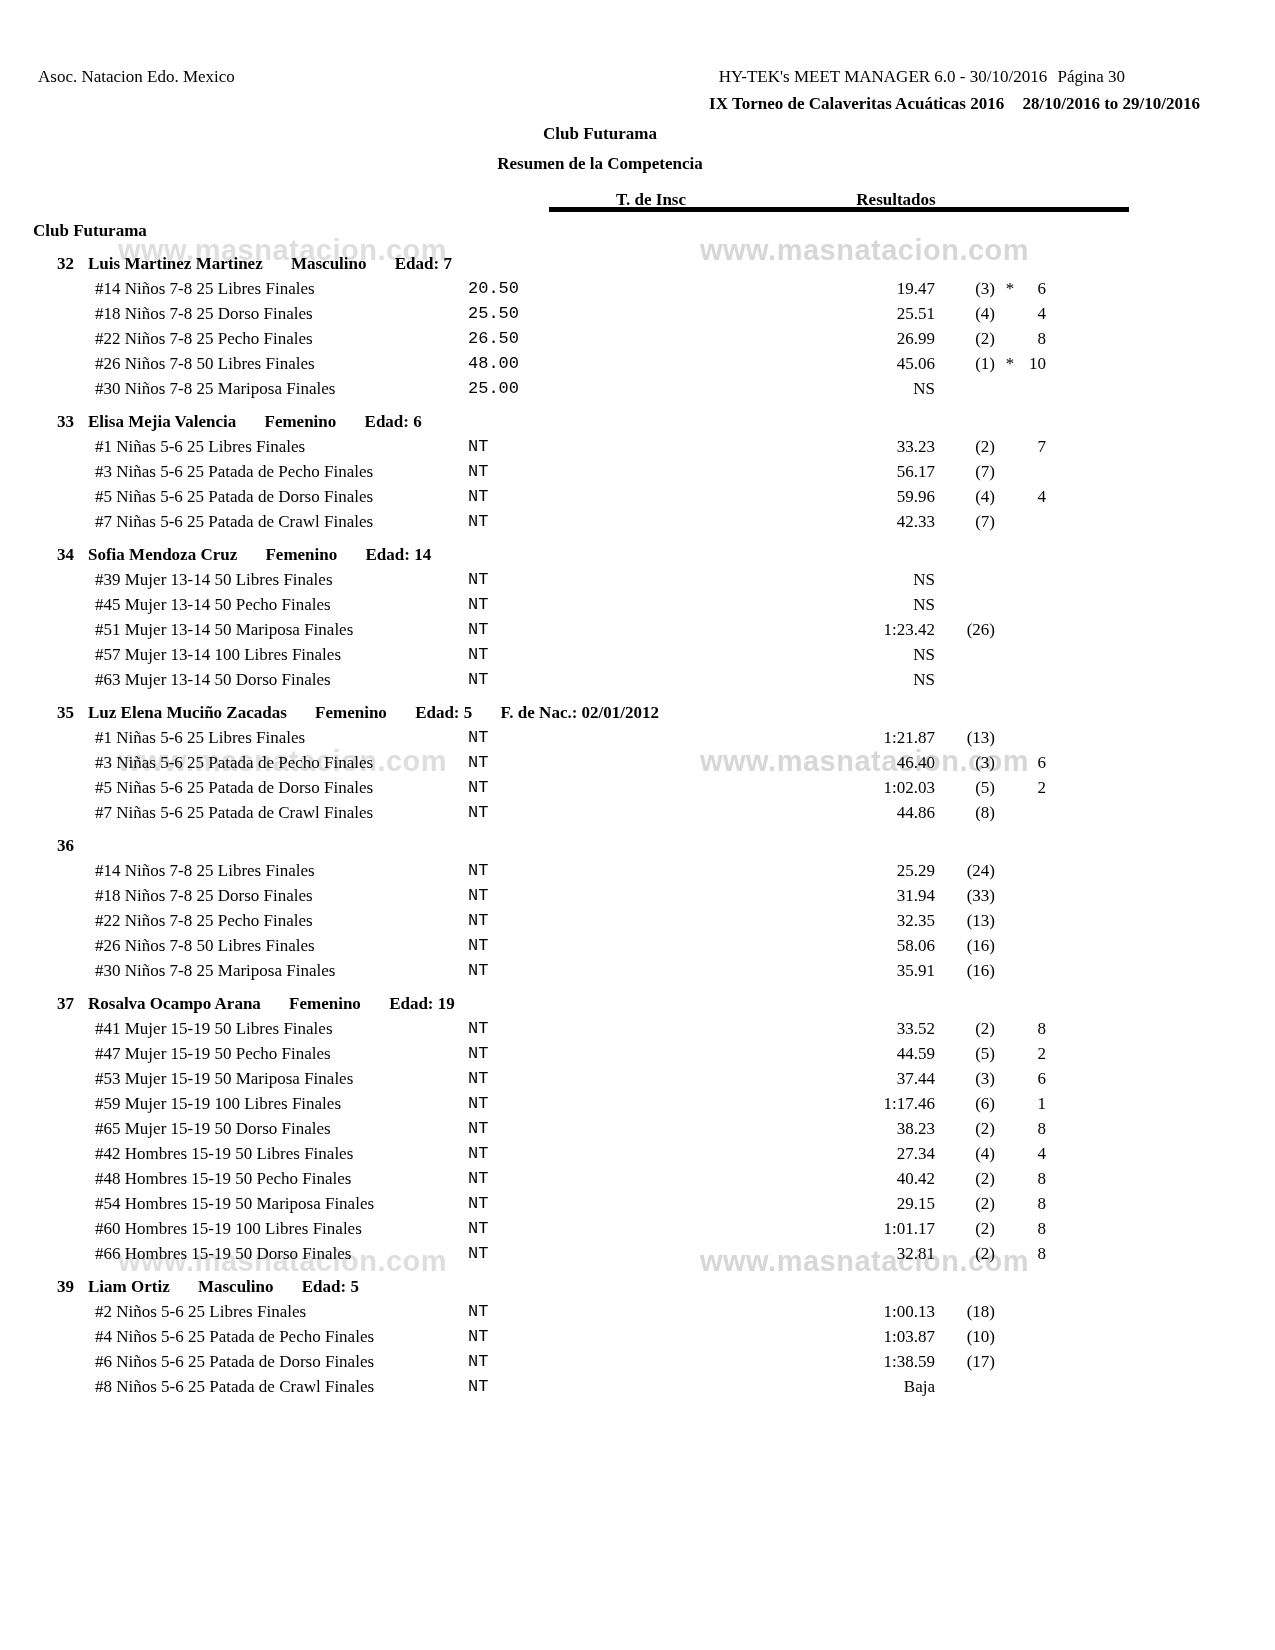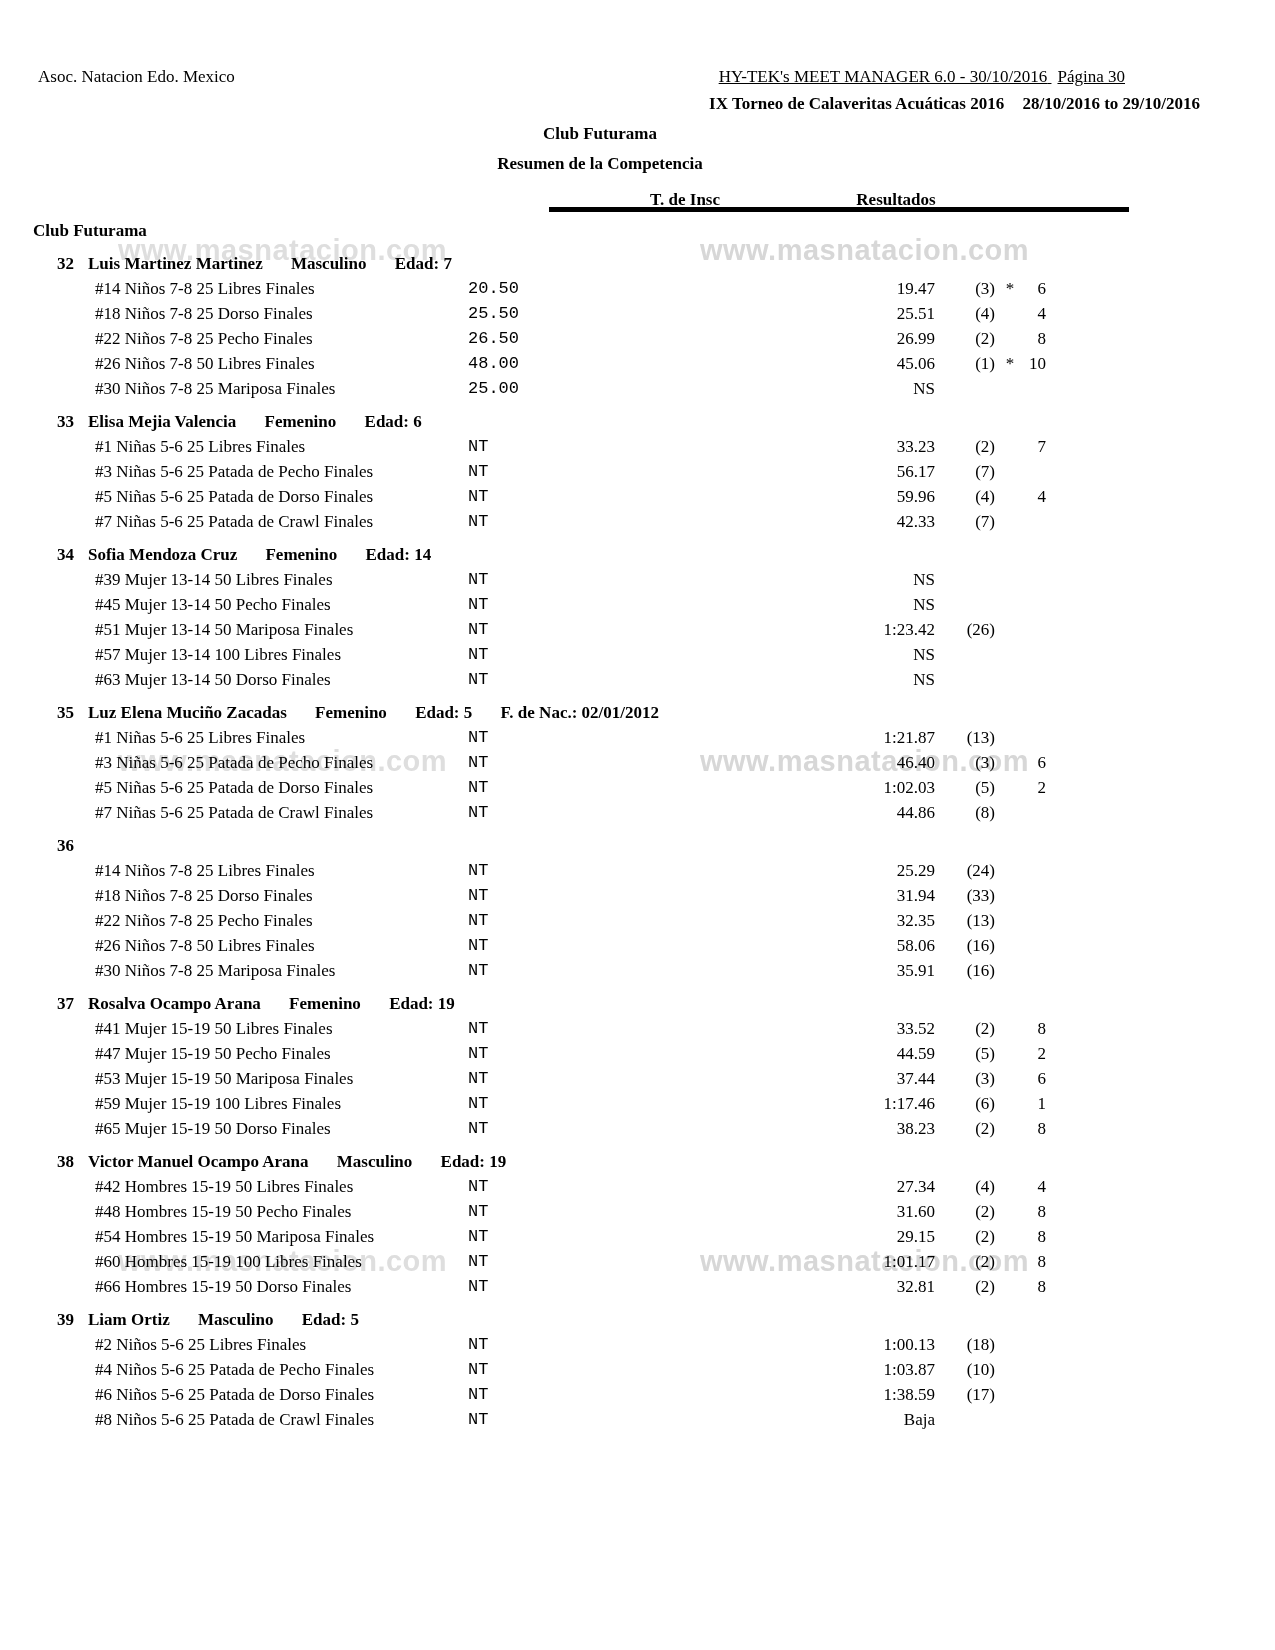--- a/index.html
+++ b/index.html
@@ -8,29 +8,29 @@
     position:relative;
     width:1275px; height:1650px;
     background:#ffffff;
     color:#000000;
     font-family:"Liberation Serif","DejaVu Serif",serif;
     font-size:17px;
     overflow:hidden;
   }
   
   .org-line  { position:absolute; top:67px;  left:38px;  }
-  .app-line  { position:absolute; top:67px;  right:150px;text-decoration:underline; }
+  .app-line  { position:absolute; top:67px;  right:150px; }
   .app-line span { margin-left:6px; }
   .meet-title{ position:absolute; top:94px;  left:0; width:1200px; text-align:right; font-weight:bold; }
   .meet-title .dates { margin-left:14px; }
   .club-title{ position:absolute; top:124px; left:0; width:1200px; text-align:center; font-weight:bold; }
   .report-title{ position:absolute; top:154px; left:0; width:1200px; text-align:center; font-weight:bold; }
 
   
-  .col-insc-hdr   { position:absolute; top:190px; left:580px; width:142px; text-align:right; font-weight:bold; }
+  .col-insc-hdr   { position:absolute; top:190px; left:580px; width:142px; text-align:center; font-weight:bold; }
   .col-result-hdr { position:absolute; top:190px; left:825px; width:142px; text-align:center; font-weight:bold; }
   .col-insc-hdr span, .col-result-hdr span { border-bottom:2px solid #000; padding:0 2px 1px 2px; }
   .header-rule { position:absolute; top:207px; left:549px; width:580px; height:5px; background:#000; }
 
   
   .table-body { position:absolute; top:218px; left:0; width:1275px; }
   .row { position:relative; height:25px; line-height:25px; }
   .section-label { padding-left:33px; font-weight:bold; }
   .swimmer-header { margin-top:8px; font-weight:bold; }
   .sw-num  { position:absolute; left:57px; }
@@ -398,43 +398,34 @@
 
   <div class="row event-row">
     <span class="ev-name">#65 Mujer 15-19 50 Dorso Finales</span>
     <span class="ev-insc">NT</span>
     <span class="ev-result">38.23</span>
     <span class="ev-place">(2)</span>
     <span class="ev-star"></span>
     <span class="ev-points">8</span>
   </div>
 
-  <div class="row swimmer-header">
-    <span class="sw-num">38</span>
-    <span class="sw-name">
-      <span>Victor Manuel Ocampo Arana</span>
-      <span>Masculino</span>
-      <span>Edad: 19</span>
-      
-    </span>
-  </div>
 
   <div class="row event-row">
     <span class="ev-name">#42 Hombres 15-19 50 Libres Finales</span>
     <span class="ev-insc">NT</span>
     <span class="ev-result">27.34</span>
     <span class="ev-place">(4)</span>
     <span class="ev-star"></span>
     <span class="ev-points">4</span>
   </div>
 
   <div class="row event-row">
     <span class="ev-name">#48 Hombres 15-19 50 Pecho Finales</span>
     <span class="ev-insc">NT</span>
-    <span class="ev-result">31.60</span>
+    <span class="ev-result">40.42</span>
     <span class="ev-place">(2)</span>
     <span class="ev-star"></span>
     <span class="ev-points">8</span>
   </div>
 
   <div class="row event-row">
     <span class="ev-name">#54 Hombres 15-19 50 Mariposa Finales</span>
     <span class="ev-insc">NT</span>
     <span class="ev-result">29.15</span>
     <span class="ev-place">(2)</span>

